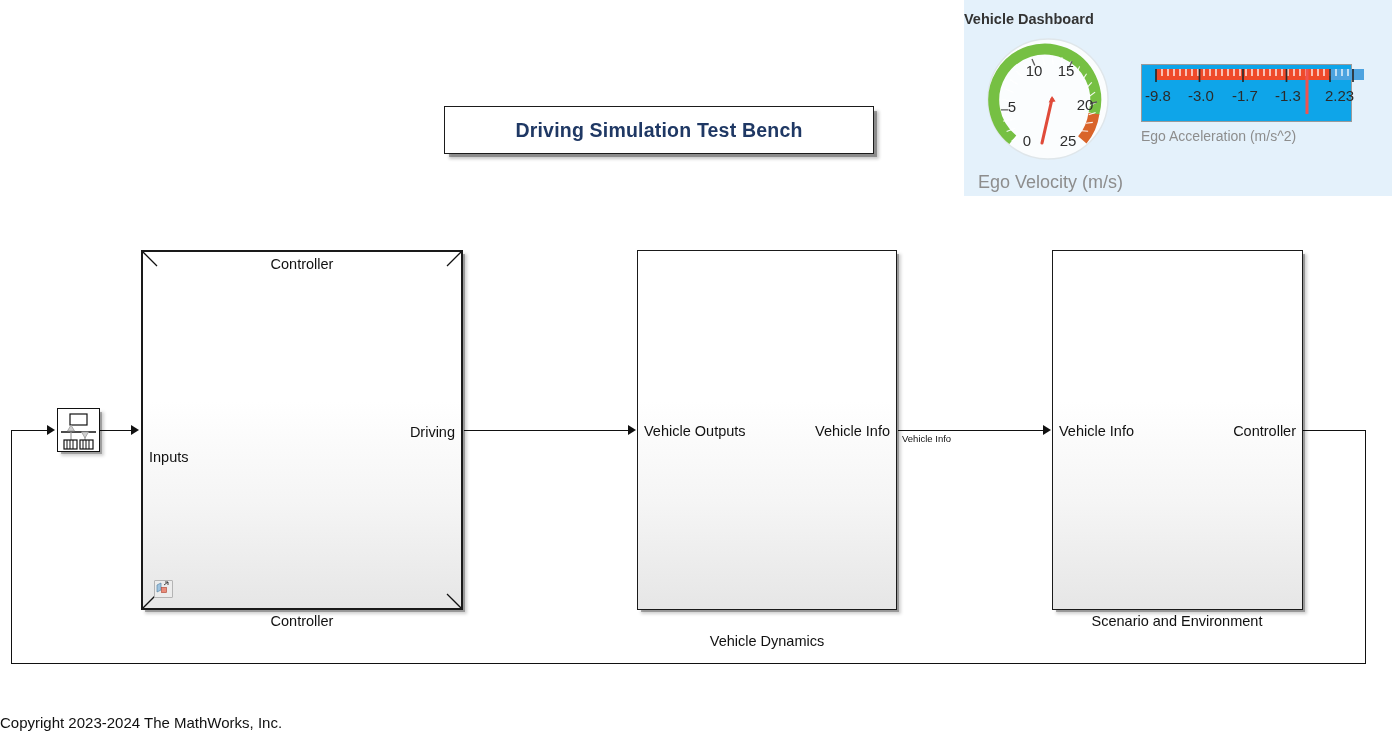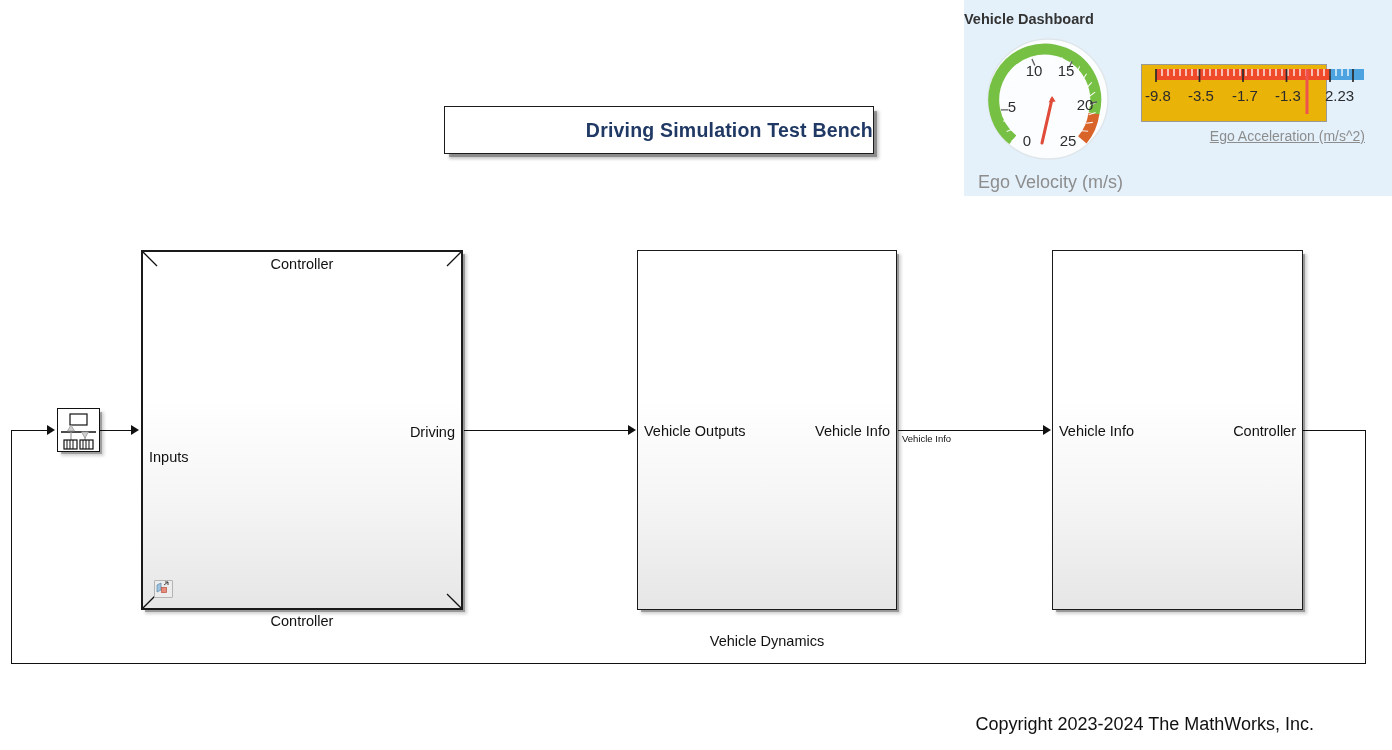--- a/index.html
+++ b/index.html
@@ -11,21 +11,21 @@
     position:relative;
   }
   .canvas{position:absolute;left:0;top:0;width:1392px;height:750px;}
 
   
   #title-block{
     position:absolute;left:444px;top:106px;width:430px;height:48px;
     background:#ffffff;
     border:1.6px solid #1b1b1b;
     box-shadow:4px 4px 0 -1px rgba(0,0,0,0.30), 5px 5px 3px rgba(0,0,0,0.22);
-    display:flex;align-items:center;justify-content:flex-end;
+    display:flex;align-items:center;justify-content:center;
     box-sizing:border-box;
   }
   #title-block .title-text{
     font-size:19.5px;font-weight:bold;color:#1f3864;letter-spacing:.2px;
     white-space:nowrap;
   }
 
   
   .sl-block{
     position:absolute;
@@ -89,35 +89,35 @@
     font-size:14.5px;font-weight:bold;color:#333;
   }
   
   #gauge-wrap{position:absolute;left:986px;top:36px;width:124px;height:126px;}
   .gauge-caption{
     position:absolute;left:978px;top:172px;width:142px;text-align:center;
     font-size:18px;color:#8d8d8d;white-space:nowrap;
   }
   
   #bar-wrap{
-    position:absolute;left:1141px;top:64px;width:186px;height:58px;
-    background:#eab308;border:1px solid #9a9a9a;box-sizing:border-box;
+    position:absolute;left:1141px;top:64px;width:211px;height:58px;
+    background:#0ea5e9;border:1px solid #9a9a9a;box-sizing:border-box;
   }
   .bar-caption{
-    position:absolute;left:1141px;top:128px;width:224px;text-align:right;
-    font-size:14px;color:#8d8d8d;white-space:nowrap;text-decoration:underline;
+    position:absolute;left:1141px;top:128px;width:224px;text-align:left;
+    font-size:14px;color:#8d8d8d;white-space:nowrap;
   }
   .bar-tick-label{
     position:absolute;top:22px;font-size:15px;color:#2b2b2b;
   }
 
   
   #copyright{
-    position:absolute;left:0;top:714px;width:1314px;text-align:right;
-    font-size:18px;color:#111;
+    position:absolute;left:0;top:714px;width:1314px;text-align:left;
+    font-size:15px;color:#111;
   }
 </style>
 </head>
 <body>
 
 <div class="canvas">
 
   <div id="title-block">
     <span class="title-text">Driving Simulation Test Bench</span>
   </div>
@@ -200,20 +200,21 @@
   <div class="sl-block" id="blk-vehicle-dynamics" style="left:637px;top:250px;width:260px;height:360px;">
     <span class="port-label port-in" style="top:172px;">Vehicle Outputs</span>
     <span class="port-label port-out" style="top:172px;">Vehicle Info</span>
   </div>
   <span class="blk-caption" style="left:637px;top:613px;width:260px;margin-top:20px;">Vehicle Dynamics</span>
 
   <div class="sl-block" id="blk-scenario" style="left:1052px;top:250px;width:251px;height:360px;">
     <span class="port-label port-in" style="top:172px;">Vehicle Info</span>
     <span class="port-label port-out" style="top:172px;">Controller</span>
   </div>
+  <span class="blk-caption" style="left:1002px;top:613px;width:350px;">Scenario and Environment</span>
 
   <div id="dashboard-panel">
     <span id="dashboard-title">Vehicle Dashboard</span>
   </div>
 
   <div id="gauge-wrap">
     <svg width="124" height="126" viewBox="0 0 124 126">
 
       <circle cx="62" cy="63" r="60" fill="#fbfdfe" stroke="#dfe6ea" stroke-width="1.4"></circle>
 
@@ -319,21 +320,21 @@
         <line x1="57.5" y1="4" x2="57.5" y2="17"></line>
         <line x1="101" y1="4" x2="101" y2="17"></line>
         <line x1="144.5" y1="4" x2="144.5" y2="17"></line>
         <line x1="188" y1="4" x2="188" y2="17"></line>
         <line x1="211" y1="4" x2="211" y2="17"></line>
       </g>
 
       <line x1="165" y1="4" x2="165" y2="49" stroke="#ef5350" stroke-width="3"></line>
     </svg>
     <span class="bar-tick-label" style="left:3px;">-9.8</span>
-    <span class="bar-tick-label" style="left:46px;">-3.5</span>
+    <span class="bar-tick-label" style="left:46px;">-3.0</span>
     <span class="bar-tick-label" style="left:90px;">-1.7</span>
     <span class="bar-tick-label" style="left:133px;">-1.3</span>
     <span class="bar-tick-label" style="left:183px;">2.23</span>
   </div>
   <span class="bar-caption">Ego Acceleration (m/s^2)</span>
 
   <span id="copyright">Copyright 2023-2024 The MathWorks, Inc.</span>
 
 </div>
 

